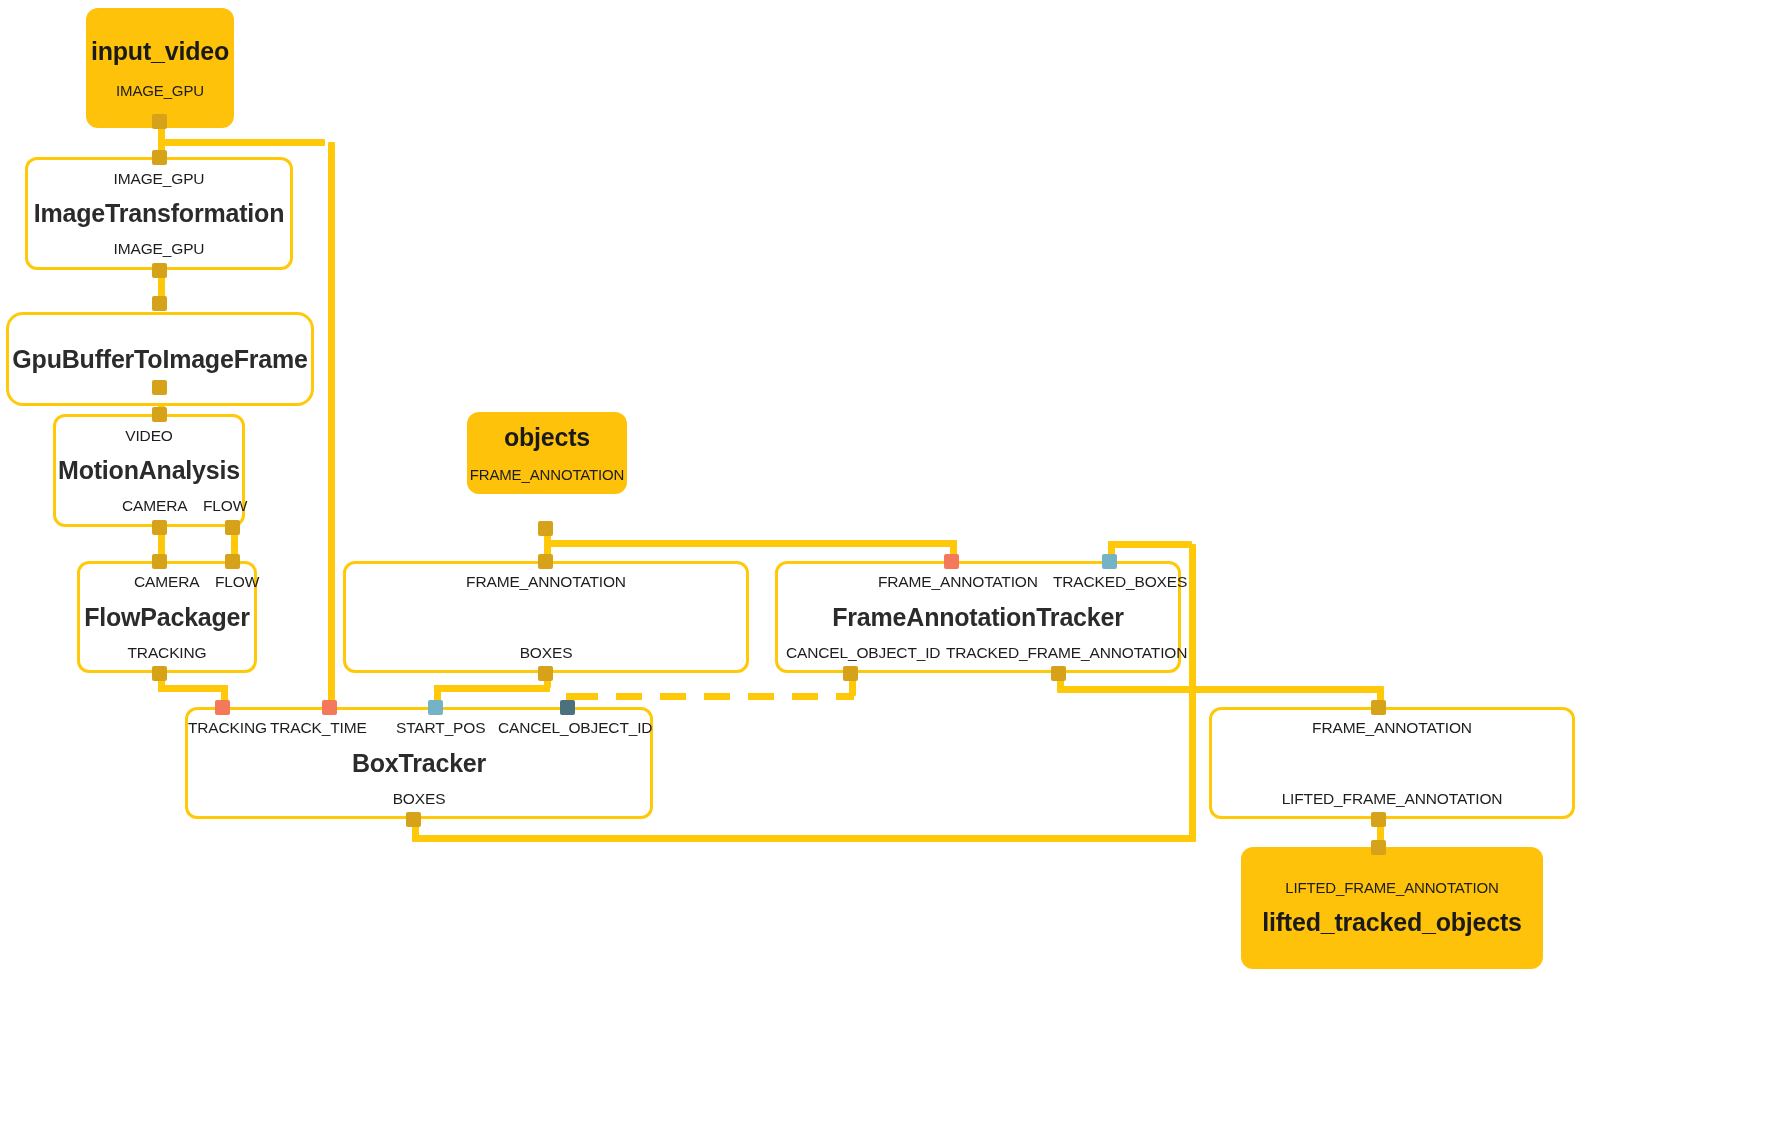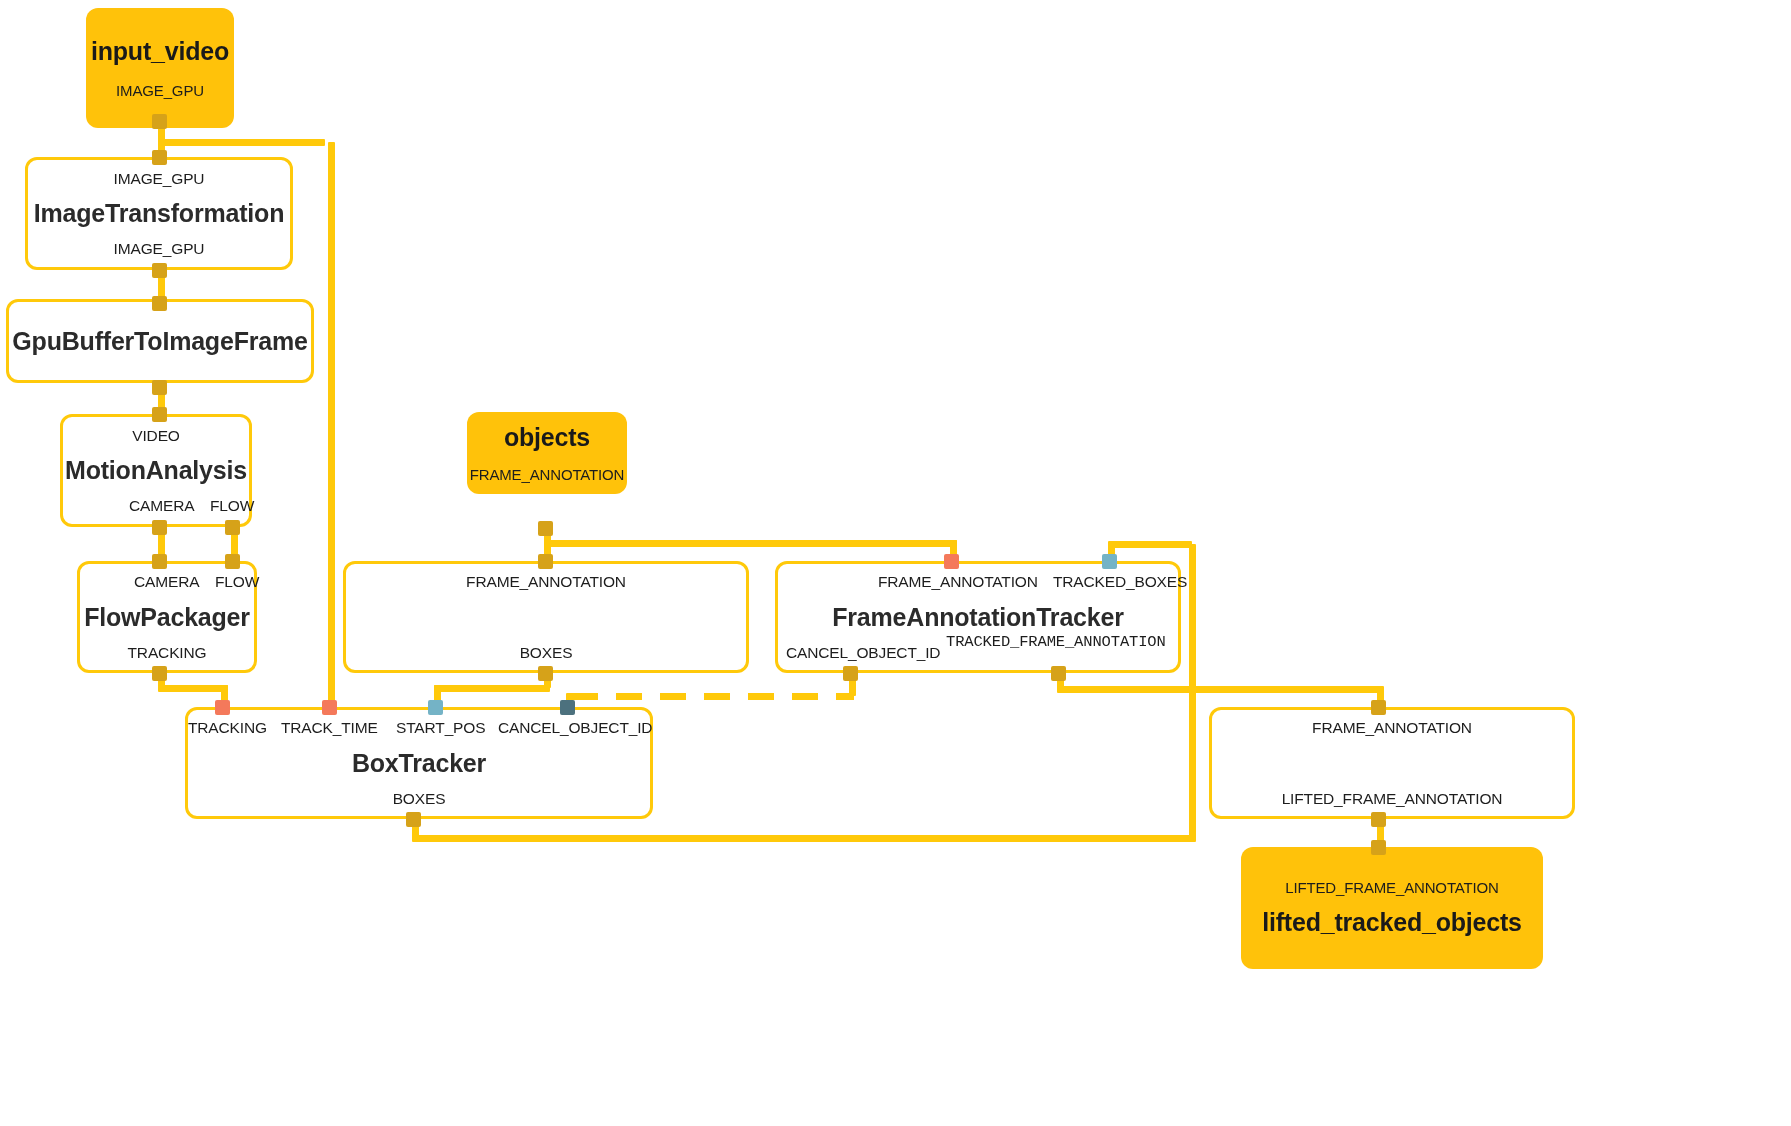--- a/index.html
+++ b/index.html
@@ -98,27 +98,27 @@
   <div class="port p-gold" style="left:152px;top:114px;"></div>
 
   <div class="node calc" style="left:25px;top:157px;width:268px;height:113px;">
     <div class="portlab" style="position:absolute;top:11px;left:0;right:0;text-align:center;">IMAGE_GPU</div>
     <div class="title">ImageTransformation</div>
     <div class="portlab" style="position:absolute;bottom:11px;left:0;right:0;text-align:center;">IMAGE_GPU</div>
   </div>
   <div class="port p-gold" style="left:152px;top:150px;"></div>
   <div class="port p-gold" style="left:152px;top:263px;"></div>
 
-  <div class="node calc" style="left:6px;top:299px;width:308px;height:84px;">
+  <div class="node calc" style="left:6px;top:312px;width:308px;height:94px;border-radius:17px;">
     <div class="title">GpuBufferToImageFrame</div>
   </div>
   <div class="port p-gold" style="left:152px;top:296px;"></div>
   <div class="port p-gold" style="left:152px;top:380px;"></div>
 
-  <div class="node calc" style="left:60px;top:414px;width:192px;height:113px;">
+  <div class="node calc" style="left:53px;top:414px;width:192px;height:113px;">
     <div class="portlab" style="position:absolute;top:11px;left:0;right:0;text-align:center;">VIDEO</div>
     <div class="title">MotionAnalysis</div>
     <div class="portlab" style="position:absolute;bottom:11px;left:66px;">CAMERA</div>
     <div class="portlab" style="position:absolute;bottom:11px;left:147px;">FLOW</div>
   </div>
   <div class="port p-gold" style="left:152px;top:407px;"></div>
   <div class="port p-gold" style="left:152px;top:520px;"></div>
   <div class="port p-gold" style="left:225px;top:520px;"></div>
 
   <div class="node calc" style="left:77px;top:561px;width:180px;height:112px;">
@@ -142,30 +142,30 @@
     <div class="portlab" style="position:absolute;bottom:10px;left:0;right:0;text-align:center;">BOXES</div>
   </div>
   <div class="port p-gold" style="left:538px;top:554px;"></div>
   <div class="port p-gold" style="left:538px;top:666px;"></div>
 
   <div class="node calc" style="left:775px;top:561px;width:406px;height:112px;">
     <div class="portlab" style="position:absolute;top:10px;left:100px;">FRAME_ANNOTATION</div>
     <div class="portlab" style="position:absolute;top:10px;left:275px;">TRACKED_BOXES</div>
     <div class="title">FrameAnnotationTracker</div>
     <div class="portlab" style="position:absolute;bottom:10px;left:8px;">CANCEL_OBJECT_ID</div>
-    <div class="portlab" style="position:absolute;bottom:20px;left:168px;font-family:Liberation Mono, monospace;">TRACKED_FRAME_ANNOTATION</div>
+    <div class="portlab" style="position:absolute;bottom:10px;left:168px;">TRACKED_FRAME_ANNOTATION</div>
   </div>
   <div class="port p-salmon" style="left:944px;top:554px;"></div>
   <div class="port p-lblue" style="left:1102px;top:554px;"></div>
   <div class="port p-gold" style="left:843px;top:666px;"></div>
   <div class="port p-gold" style="left:1051px;top:666px;"></div>
 
   <div class="node calc" style="left:185px;top:707px;width:468px;height:112px;">
     <div class="portlab" style="position:absolute;top:10px;left:0px;">TRACKING</div>
-    <div class="portlab" style="position:absolute;top:10px;left:93px;">TRACK_TIME</div>
+    <div class="portlab" style="position:absolute;top:10px;left:82px;">TRACK_TIME</div>
     <div class="portlab" style="position:absolute;top:10px;left:208px;">START_POS</div>
     <div class="portlab" style="position:absolute;top:10px;left:310px;">CANCEL_OBJECT_ID</div>
     <div class="title">BoxTracker</div>
     <div class="portlab" style="position:absolute;bottom:10px;left:0;right:0;text-align:center;">BOXES</div>
   </div>
   <div class="port p-salmon" style="left:215px;top:700px;"></div>
   <div class="port p-salmon" style="left:322px;top:700px;"></div>
   <div class="port p-lblue" style="left:428px;top:700px;"></div>
   <div class="port p-slate" style="left:560px;top:700px;"></div>
   <div class="port p-gold" style="left:406px;top:812px;"></div>

